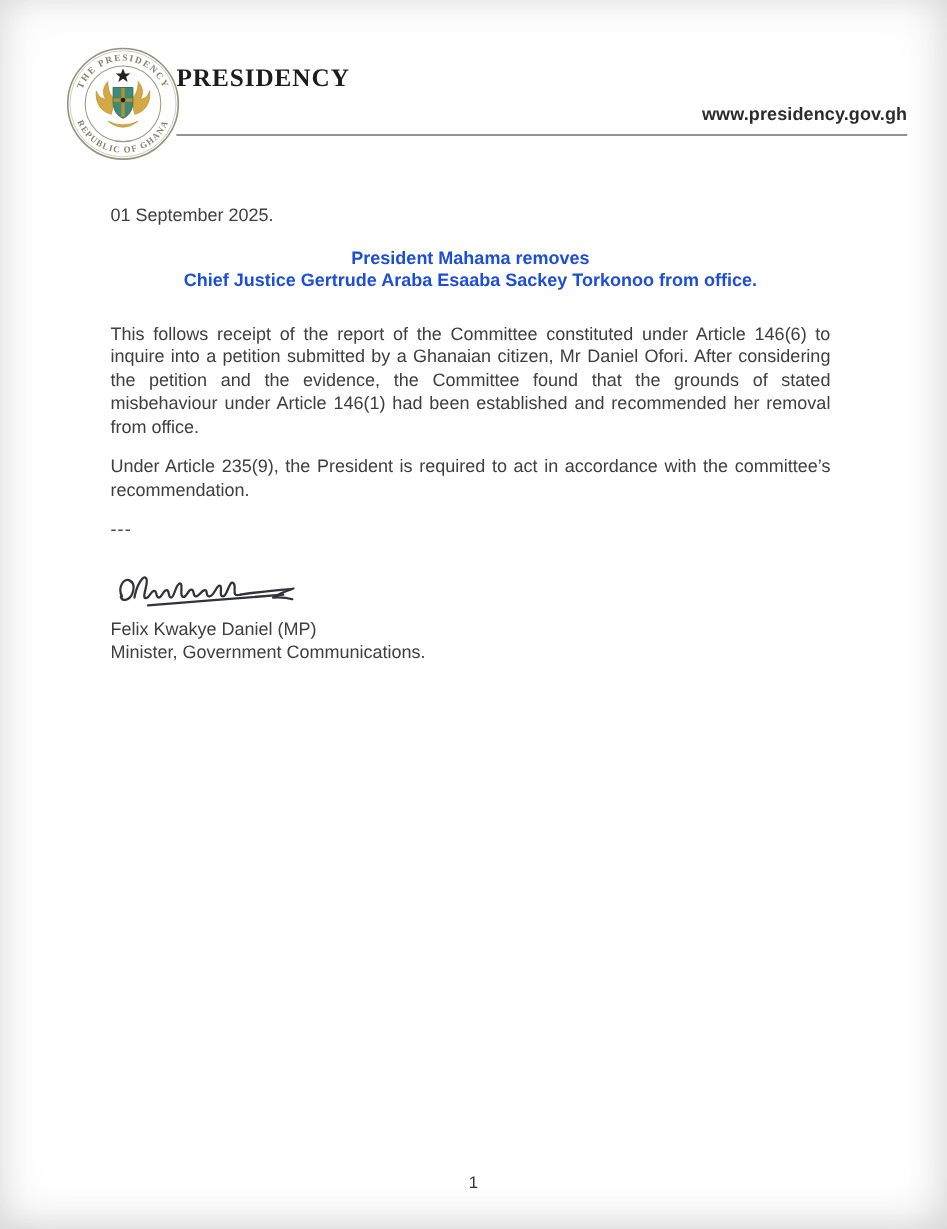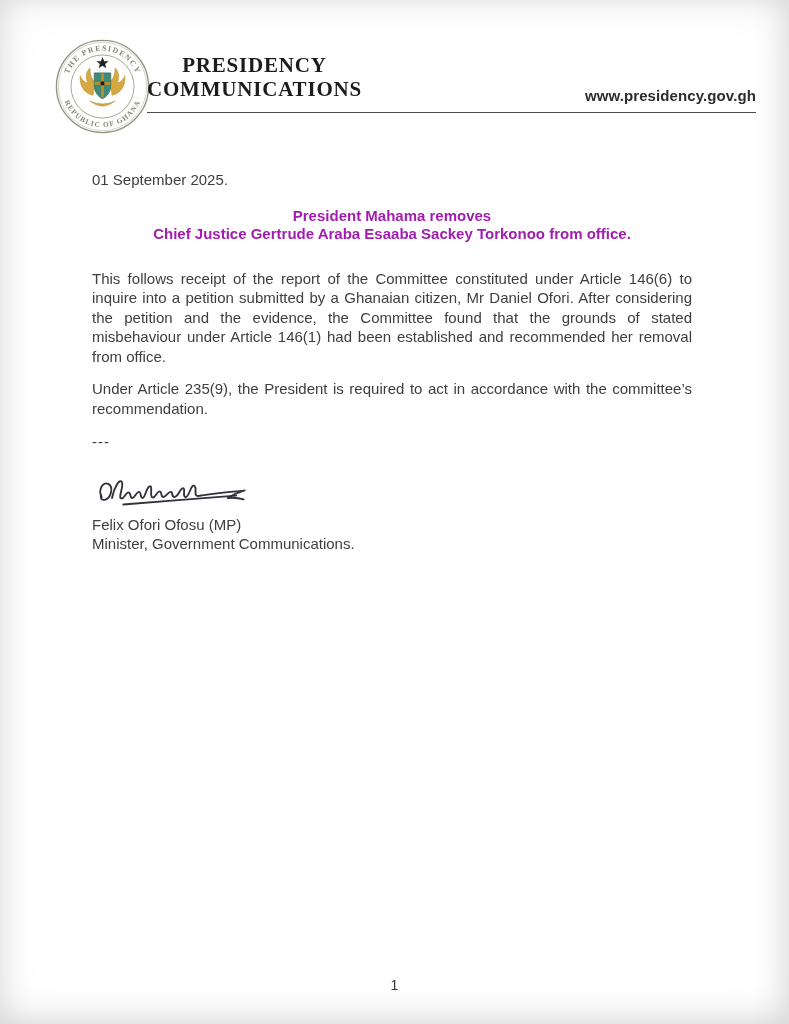--- a/index.html
+++ b/index.html
@@ -38,21 +38,21 @@
     border:none; border-top:1.6px solid #4d4d4d; margin:0;
   }
 
   
   .content {
     position:absolute; left:92px; top:170px; width:600px;
     color:#3e3e3e; font-size:15px; line-height:19.5px;
   }
   .date { text-align:left; margin:0 0 17px 0; }
   .doc-title {
-    text-align:center; font-weight:700; color:#a21caf;
+    text-align:center; font-weight:700; color:#1d4ed8;
     font-size:15px; line-height:18.5px; margin:0 0 25px 0;
   }
   .doc-title span { display:block; }
   p.body-para { text-align:justify; margin:0 0 13px 0; }
   .separator { margin:14px 0 14px 0; letter-spacing:1px; }
 
   .signature-svg { display:block; margin:8px 0 2px 2px; }
   .signatory div { line-height:19.5px; }
 
   .page-number {
@@ -92,21 +92,20 @@
     <path d="M48.6,36.5 L51.4,36.5 L51.4,61 L48.6,61 Z" fill="#bd8f2e"></path>
     <path d="M41.8,45.4 L58.2,45.4 L58.2,48.2 L41.8,48.2 Z" fill="#bd8f2e"></path>
     <circle cx="50" cy="46.8" r="2.1" fill="#1f1f1f"></circle>
 
     <path d="M37,65 Q50,71 63,65 Q50,75.5 37,65 Z" stroke="#b8902f" stroke-width="0.5" fill="#d6a843"></path>
   </g>
 </svg>
 
 <div class="masthead">
   <span>PRESIDENCY</span>
-  <span>COMMUNICATIONS</span>
 </div>
 
 <div class="website">www.presidency.gov.gh</div>
 
 <hr class="header-rule">
 
 <main class="content">
 
   <div class="date">01 September 2025.</div>
 
@@ -124,19 +123,19 @@
     <g fill="none" stroke="#32323c" stroke-width="2" stroke-linecap="round" stroke-linejoin="round">
       <path d="M7,33 C3,26 8,16 14,19 C20,22 17,35 10,36 C7,36.5 5,34 6.5,31"></path>
       <path d="M18,34 C20,23 26,13 28.5,17 C31,21 24,34 28,34.5 C31,35 32.5,28 35.5,28 C38.5,28 36.5,34 39.5,34 C42.5,34 43.5,27.5 46.5,27.5 C49.5,27.5 47.5,34 50.5,34 C53.5,34 54.5,21.5 58.5,21.5 C61.5,21.5 57.5,33.5 61.5,33.5 C64.5,33.5 65.5,27 68.5,27 C71.5,27 69.5,33 72.5,33 C75.5,33 77.5,27.5 80.5,27.5 C83.5,27.5 80.5,33 84.5,33 C88.5,33 90.5,23.5 93.5,23.5 C96.5,23.5 92.5,33 96.5,33 C100.5,33 102,17.5 106,21.5 C109,24.5 103,34 112,31.5"></path>
       <path d="M112,31.5 C124,29.5 144,27.5 157,26.5"></path>
       <path d="M159,26 C151,28.5 146,31 141,34 C148,33.5 153,34 158,35.5"></path>
       <path d="M30,41 C62,38.5 120,33.5 150,31.5"></path>
     </g>
   </svg>
 
   <div class="signatory">
-    <div>Felix Ofori Ofosu (MP)</div>
+    <div>Felix Kwakye Daniel (MP)</div>
     <div>Minister, Government Communications.</div>
   </div>
 
 </main>
 
 <div class="page-number">1</div>
 
 </body></html>

